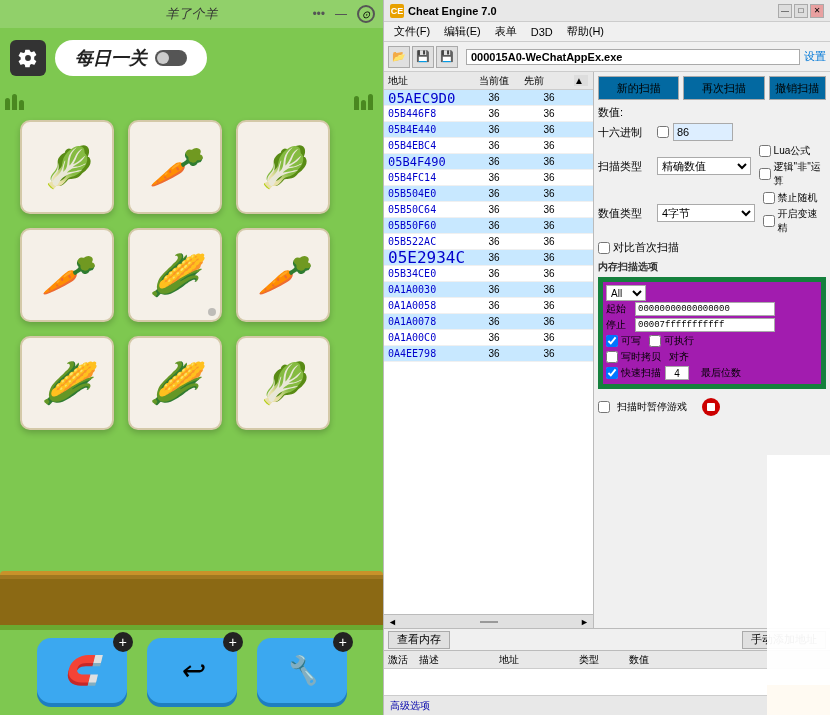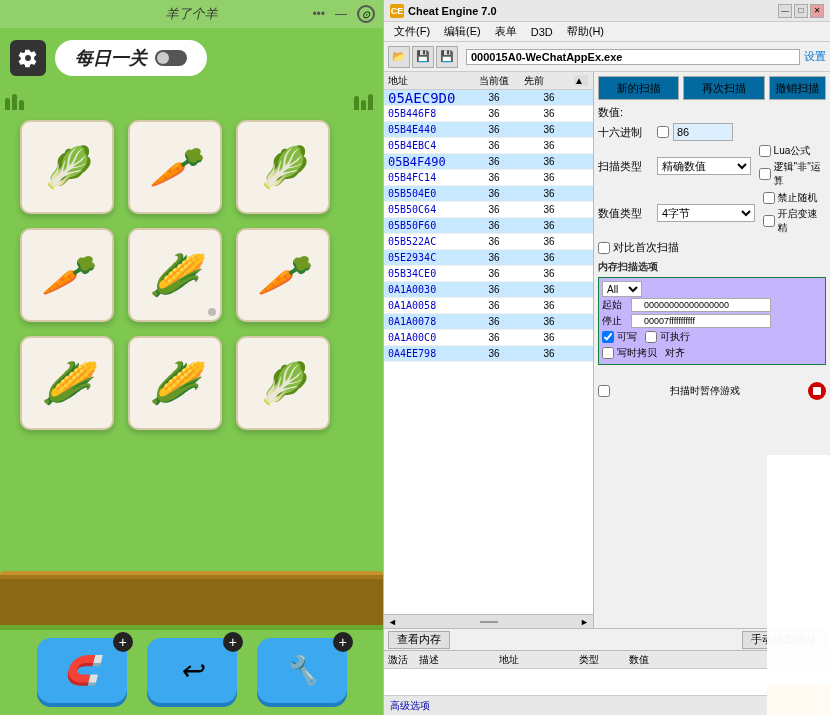--- a/index.html
+++ b/index.html
@@ -346,36 +346,36 @@
     .ce-checkbox { width: 12px; height: 12px; }
 
     
     .ce-section-label {
       font-size: 10px;
       font-weight: bold;
       color: #333;
       margin-top: 2px;
     }
     .ce-memory-options {
-      border: 1px solid #15803d;
-      background: #c4b5fd;
+      border: 5px solid #15803d;
+      background: #a21caf;
       padding: 3px;
       font-size: 10px;
     }
     .ce-mem-row {
       display: flex; align-items: center; gap: 4px;
       height: 16px;
     }
     .ce-mem-input {
       border: 1px solid #aaa;
       font-size: 10px;
-      font-family: Liberation Sans, sans-serif;
+      font-family: Liberation Mono, monospace;
       width: 130px;
       height: 14px;
-      padding: 0 12px;
+      padding: 0 2px;
     }
 
     
     .ce-bottom {
       border-top: 1px solid #bbb;
       height: 22px;
       display: flex;
       align-items: center;
       padding: 0 4px;
       gap: 8px;
@@ -445,21 +445,21 @@
     .game-ground {
       position: absolute;
       bottom: 85px;
       left: 0; right: 0;
       height: 55px;
       background: #6aaa30;
     }
 
     
     .scan-pause-row {
-      display: flex; align-items: center; gap: 18px; font-size: 10px; margin-top: 14px; justify-content: space-between;
+      display: flex; align-items: center; gap: 7px; font-size: 10px; margin-top: 6px;
     }
   </style>
 </head>
 <body>
 
 <div id="game-panel">
 
   <div class="game-titlebar">
     <span class="game-titlebar-title">羊了个羊</span>
     <div class="game-titlebar-controls">
@@ -622,21 +622,21 @@
           <div class="ce-col-addr" style="color:#0000cc;font-family:monospace;font-size:10px;padding-left:4px;">05B50F60</div>
           <div class="ce-col-curr" style="font-size:10px;text-align:center;">36</div>
           <div class="ce-col-prev" style="font-size:10px;text-align:center;">36</div>
         </div>
         <div class="ce-table-row">
           <div class="ce-col-addr" style="color:#0000cc;font-family:monospace;font-size:10px;padding-left:4px;">05B522AC</div>
           <div class="ce-col-curr" style="font-size:10px;text-align:center;">36</div>
           <div class="ce-col-prev" style="font-size:10px;text-align:center;">36</div>
         </div>
         <div class="ce-table-row highlighted">
-          <div class="ce-col-addr" style="color:#0000cc;font-family:monospace;font-size:10px;padding-left:4px;">05E2934C</div>
+          <div class="ce-col-addr" style="color:#0000cc;font-family:monospace;font-size:16px;padding-left:4px;">05E2934C</div>
           <div class="ce-col-curr" style="font-size:10px;text-align:center;">36</div>
           <div class="ce-col-prev" style="font-size:10px;text-align:center;">36</div>
         </div>
         <div class="ce-table-row">
           <div class="ce-col-addr" style="color:#0000cc;font-family:monospace;font-size:10px;padding-left:4px;">05B34CE0</div>
           <div class="ce-col-curr" style="font-size:10px;text-align:center;">36</div>
           <div class="ce-col-prev" style="font-size:10px;text-align:center;">36</div>
         </div>
         <div class="ce-table-row highlighted">
           <div class="ce-col-addr" style="color:#0000cc;font-family:monospace;font-size:10px;padding-left:4px;">0A1A0030</div>
@@ -755,20 +755,28 @@
         </div>
         <div class="ce-mem-row" style="gap:8px;">
           <div class="ce-checkbox-row">
             <input type="checkbox" class="ce-checkbox" style="">
             <span>写时拷贝</span>
           </div>
           <div class="ce-checkbox-row" style="margin-left:0;">
             <span>对齐</span>
           </div>
         </div>
+        <div class="ce-mem-row" style="gap:4px;">
+          <div class="ce-checkbox-row">
+            <input type="checkbox" checked="" class="ce-checkbox" style="">
+            <span>快速扫描</span>
+          </div>
+          <input value="4" style="width: 24px; height: 14px; font-size: 10px; border: 1px solid rgb(170, 170, 170); text-align: center;">
+          <span style="font-size:10px;margin-left:8px;">最后位数</span>
+        </div>
       </div>
 
       <div class="scan-pause-row">
         <input type="checkbox" class="ce-checkbox" style="">
         <span>扫描时暂停游戏</span>
 
         <div style="margin-left:8px;width:18px;height:18px;background:#c00;border-radius:50%;display:flex;align-items:center;justify-content:center;">
           <div style="width:8px;height:8px;background:#fff;border-radius:1px;"></div>
         </div>
       </div>

